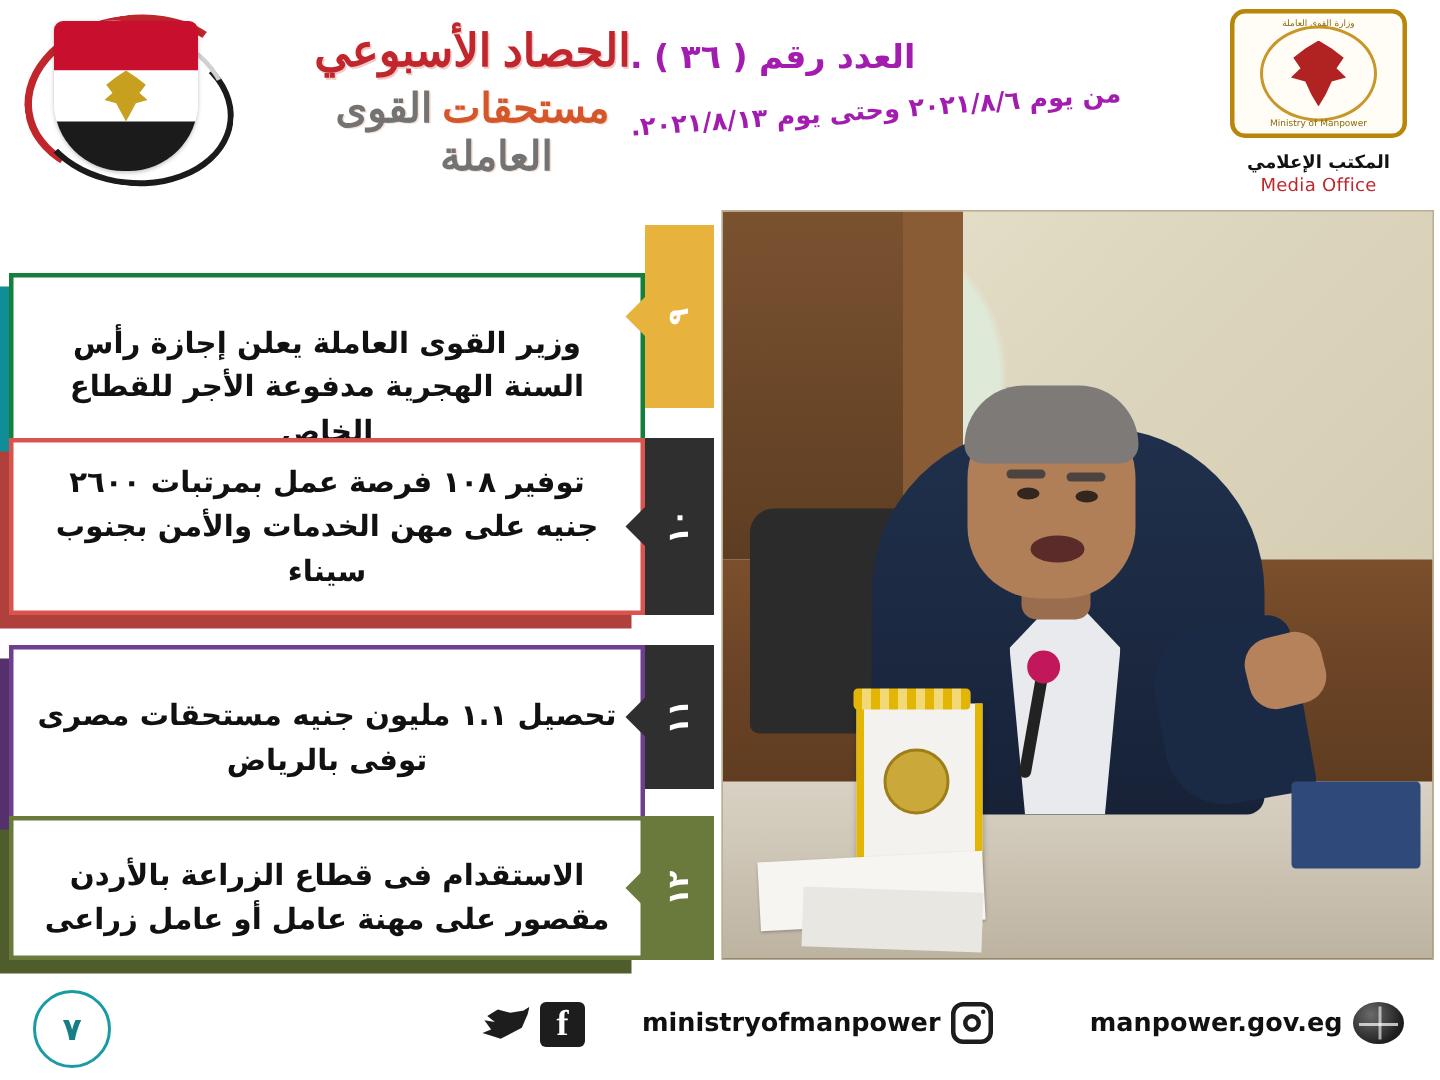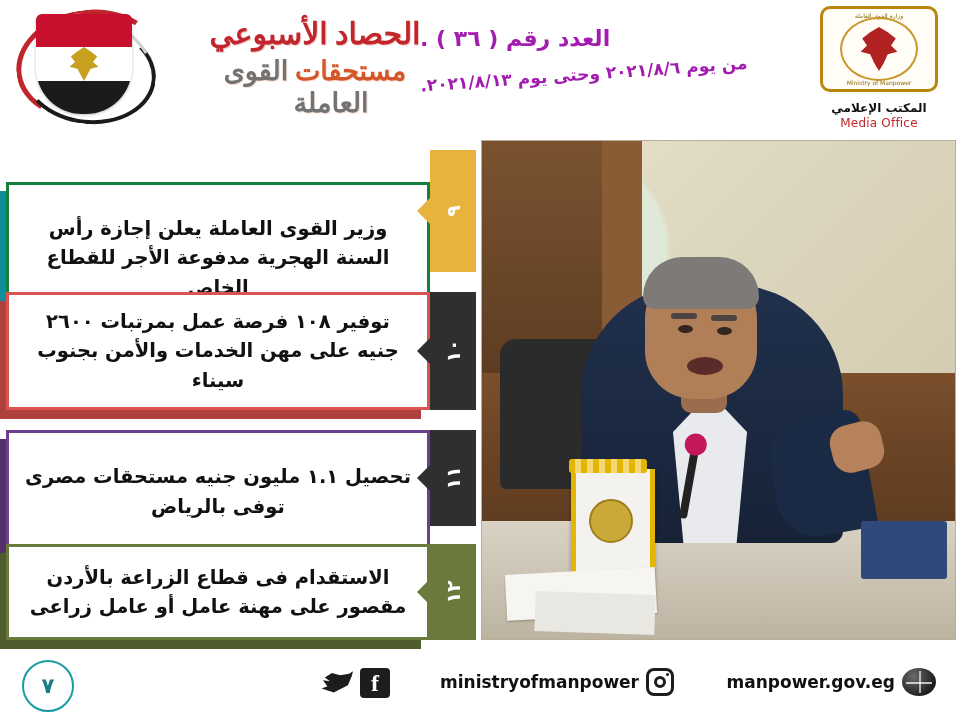--- a/index.html
+++ b/index.html
@@ -428,21 +428,21 @@
   .c2 { top: 152px; height: 118px; border: 3px solid #d9534f; box-shadow: -9px 9px 0 0 #b0403c; }
   .t2 { top: 152px; left: 424px; height: 118px; background: #2f2f2f; }
   .t2::after { border-right: 13px solid #2f2f2f; }
 
   
   .c3 { top: 290px; height: 123px; border: 3px solid #6f3f8f; box-shadow: -9px 9px 0 0 #54306c; }
   .t3 { top: 290px; left: 424px; height: 96px; background: #2f2f2f; }
   .t3::after { border-right: 13px solid #2f2f2f; }
 
   
-  .c4 { top: 404px; height: 96px; border: 3px solid #6a7a3c; box-shadow: -9px 9px 0 0 #4f5c2c; }
+  .c4 { top: 404px; height: 96px; border: 3px solid #6a7a3c; box-shadow: -9px 9px 0 0 #4f5c2c; align-items: flex-end; }
   .t4 { top: 404px; left: 424px; height: 96px; background: #6a7a3c; }
   .t4::after { border-right: 13px solid #6a7a3c; }
 
   
   .footer {
     position: absolute;
     left: 0; right: 0;
     top: 652px;
     height: 68px;
     background: #ffffff;
@@ -451,21 +451,21 @@
     position: absolute;
     display: flex;
     align-items: center;
     gap: 7px;
     font-size: 17px;
     color: #111;
     font-weight: bold;
     top: 16px;
   }
   .f-web { right: 24px; }
-  .f-ig  { right: 286px; align-items: center; }
+  .f-ig  { right: 298px; align-items: center; }
   .f-fb  { right: 570px; }
 
   .ico-globe {
     width: 34px; height: 28px;
     border-radius: 50%;
     background: radial-gradient(circle at 35% 30%, #6b6b6b, #1e1e1e 70%);
     position: relative;
   }
   .ico-globe::before {
     content: "";

